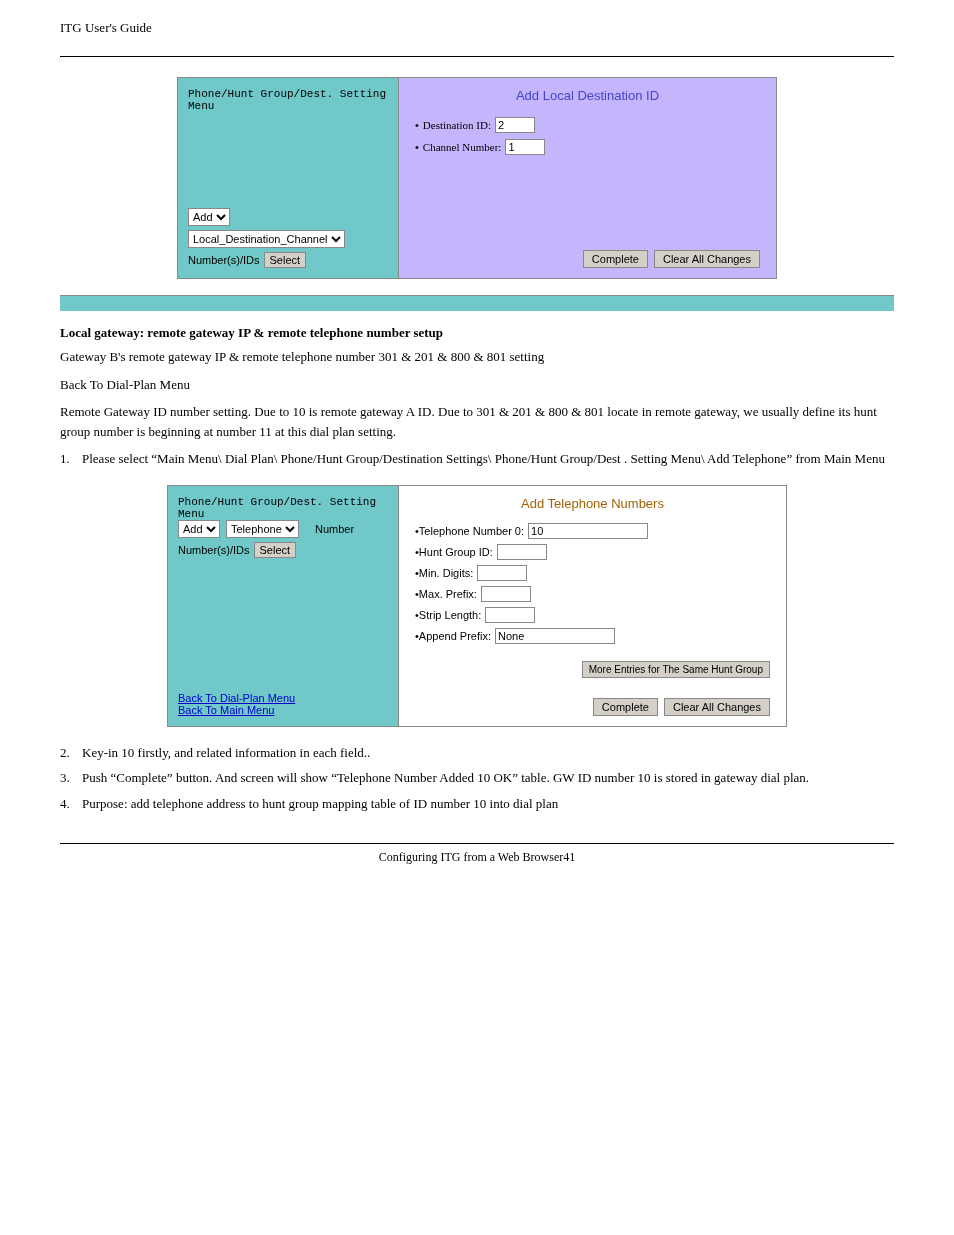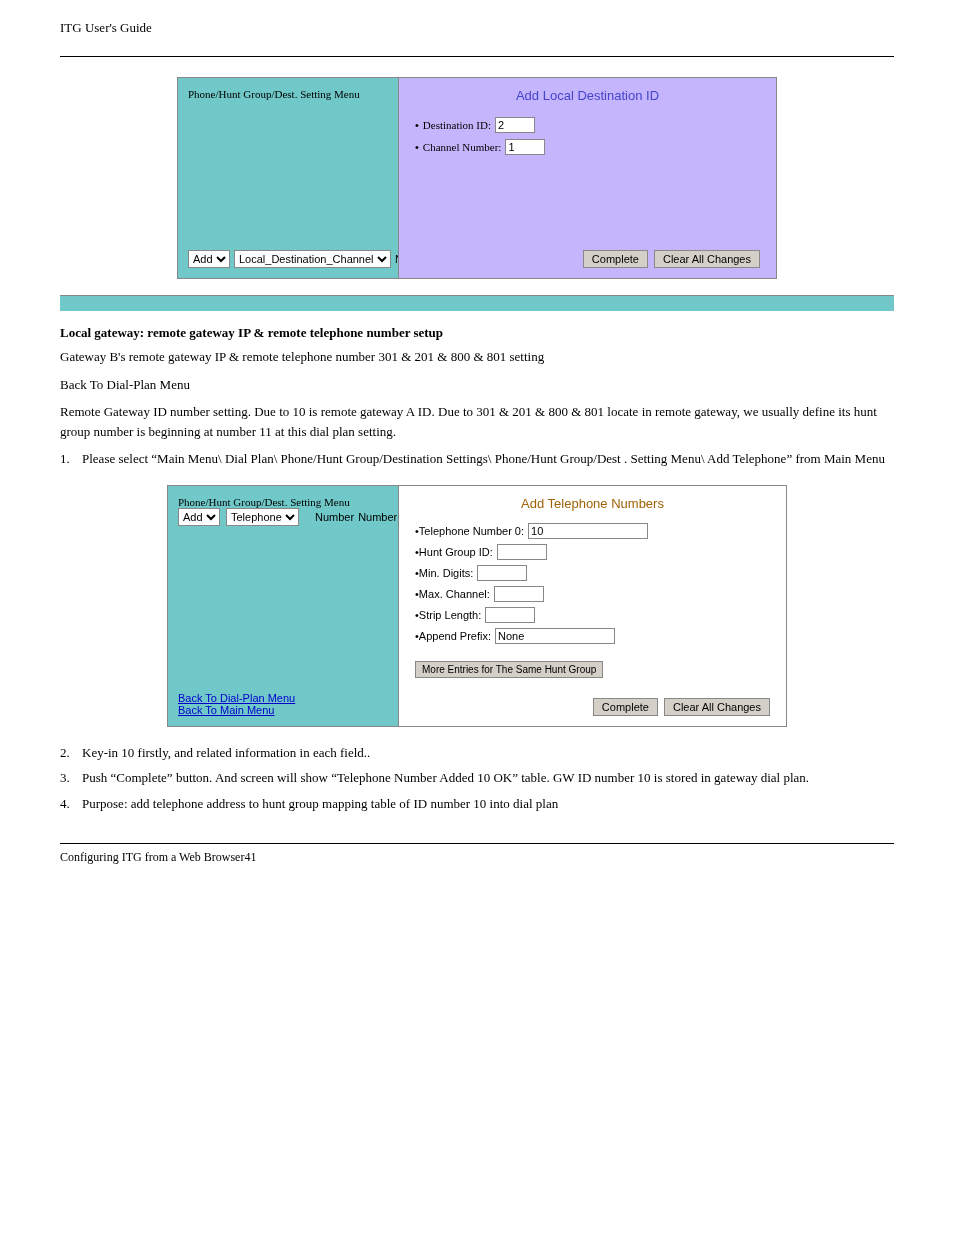--- a/index.html
+++ b/index.html
@@ -18,21 +18,21 @@
       border-bottom: 1px solid #000;
       padding-bottom: 20px;
       margin-bottom: 20px;
       font-size: 13px;
     }
     .page-footer {
       border-top: 1px solid #000;
       padding-top: 6px;
       margin-top: 30px;
       display: flex;
-      justify-content: flex-start;
+      justify-content: center;
       font-size: 12px;
     }
 
     
     .ui-panel {
       border: 1px solid #888;
       display: flex;
       width: 600px;
       margin: 16px auto;
       background: #fff;
@@ -42,24 +42,25 @@
       width: 220px;
       min-height: 200px;
       padding: 10px;
       display: flex;
       flex-direction: column;
       justify-content: space-between;
     }
     .ui-left-top {
       font-size: 11px;
       color: #000;
-      font-family: Liberation Serif, serif;
+      font-family: Liberation Mono, monospace;
     }
     .ui-left-bottom {
       display: flex;
+      flex-direction: column;
       gap: 4px;
     }
     .ui-right {
       flex: 1;
       border-left: 1px solid #888;
       padding: 10px 16px;
       background: #c4b5fd;
       display: flex;
       flex-direction: column;
     }
@@ -334,34 +335,34 @@
         <label>Hunt Group ID:</label>
         <input type="text" class="short" value="11" style="">
       </div>
       <div class="ui-field-row2">
         <span class="bullet">•</span>
         <label>Min. Digits:</label>
         <input type="text" class="short" value="5" style="">
       </div>
       <div class="ui-field-row2">
         <span class="bullet">•</span>
-        <label>Max. Channel:</label>
+        <label>Max. Prefix:</label>
         <input type="text" class="short" value="5" style="">
       </div>
       <div class="ui-field-row2">
         <span class="bullet">•</span>
         <label>Strip Length:</label>
         <input type="text" class="short" value="2" style="">
       </div>
       <div class="ui-field-row2">
         <span class="bullet">•</span>
         <label>Append Prefix:</label>
         <input type="text" value="None" style="">
       </div>
-      <div style="display:flex;justify-content:flex-start;margin-top:6px;">
+      <div style="display:flex;justify-content:flex-end;margin-top:6px;">
         <button class="more-entries-btn">More Entries for The Same Hunt Group</button>
       </div>
       <div class="ui-button-row">
         <button class="ui-button">Complete</button>
         <button class="ui-button">Clear All Changes</button>
       </div>
     </div>
   </div>
 
   <div class="numbered-list" style="margin-top:8px;">

